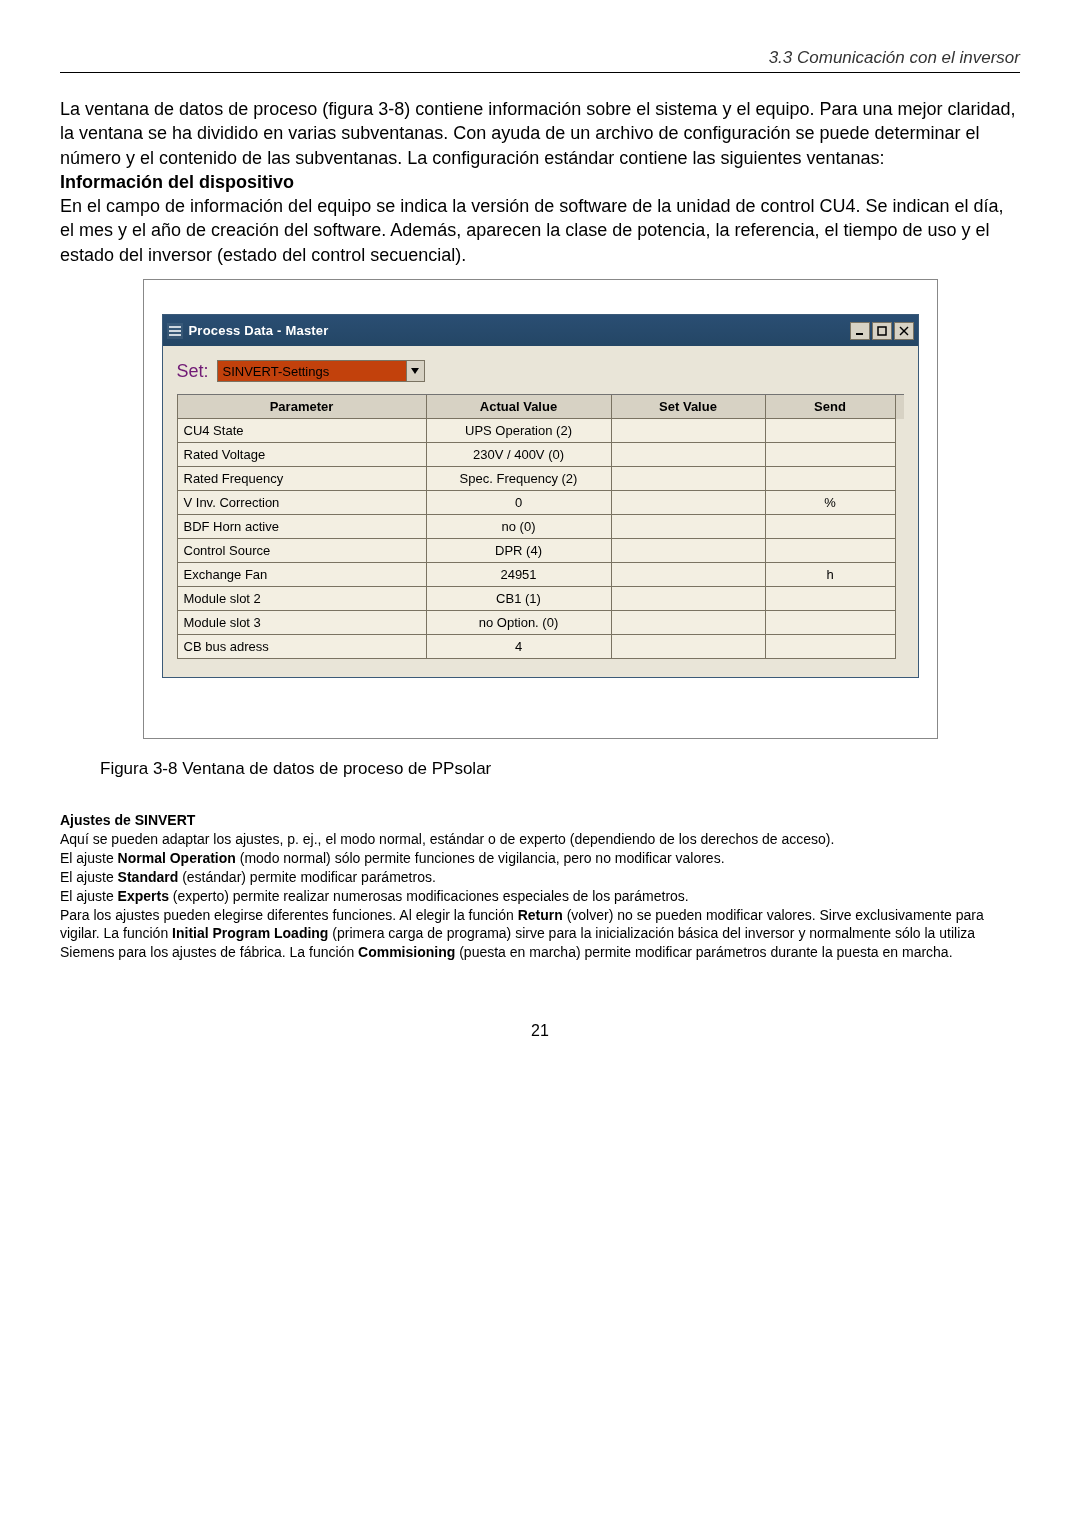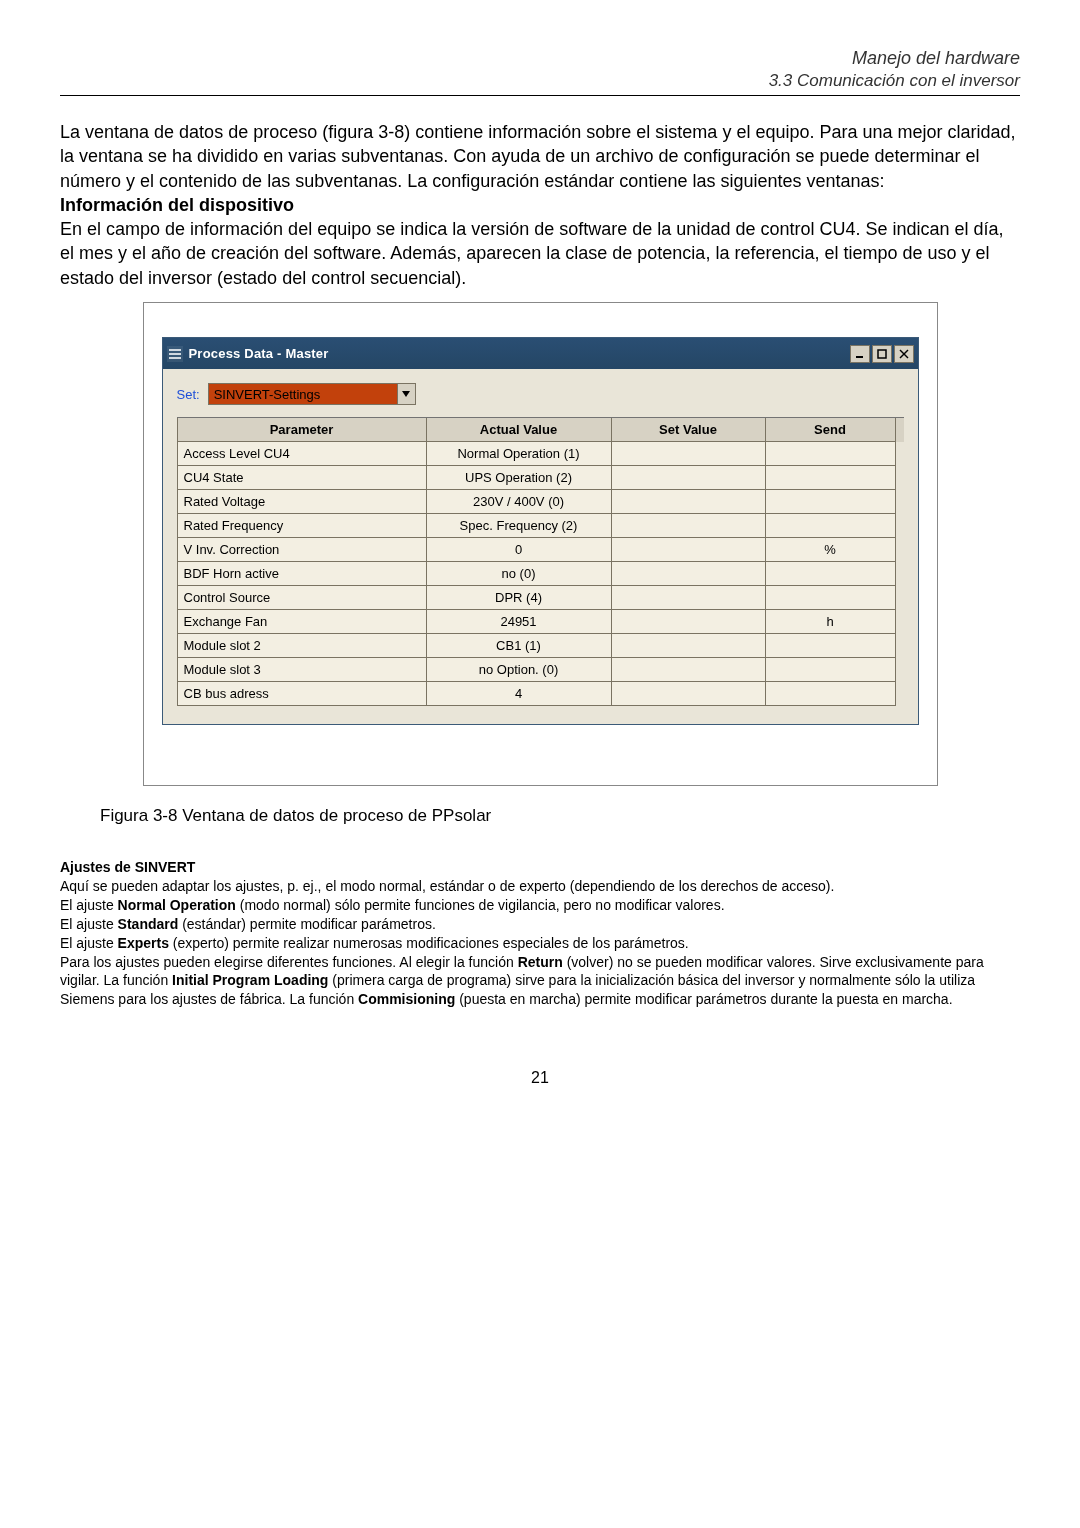--- a/index.html
+++ b/index.html
@@ -17,21 +17,21 @@
     .titlebar { background:linear-gradient(#2a4e73,#244665); color:#fff; display:flex; align-items:center; height:31px; padding:0 4px; }
     .titlebar .ticon { width:16px; height:16px; margin-right:6px; display:flex; flex-direction:column; justify-content:space-between; padding:3px 2px; background:rgba(255,255,255,0.08); }
     .titlebar .ticon span { display:block; height:2px; background:#cfd8e0; }
     .titlebar .ttxt { font-weight:bold; font-size:13px; letter-spacing:.2px; flex:1; }
     .winbtns { display:flex; gap:2px; }
     .winbtn { width:20px; height:18px; background:#d7d2c4; border:1px solid #7a7362; display:flex; align-items:center; justify-content:center; font-size:11px; color:#222; cursor:pointer; }
     .winbtn svg { pointer-events:none; }
 
     .content-area { padding:14px 14px 18px; }
     .set-row { display:flex; align-items:center; margin-bottom:12px; }
-    .set-row label { font-size:13px; color:#1d4ed8; margin-right:8px; }
+    .set-row label { font-size:18px; color:#701a75; margin-right:8px; }
     .dropdown { display:flex; align-items:stretch; height:22px; }
     .dropdown input { width:190px; height:22px; border:1px solid #7a7362; background:#c2410c; font-size:13px; padding:0 5px; font-family:inherit; }
     .dropdown .dropbtn { width:18px; border:1px solid #7a7362; border-left:none; background:#d7d2c4; display:flex; align-items:center; justify-content:center; cursor:pointer; }
 
     .grid { border-top:1px solid #737373; }
     .grid-head { display:flex; background:#d7d2c4; }
     .grid-head .hcell { border:1px solid #7a7362; border-top:none; border-left:none; padding:4px 6px; font-weight:bold; text-align:center; font-size:13px; }
     .grid-head .hcell:first-child { border-left:1px solid #7a7362; }
     .grid-row { display:flex; }
     .cell { border:1px solid #7a7362; border-top:none; border-left:none; padding:3px 6px; background:#f3efe2; font-size:13px; height:24px; display:flex; align-items:center; }
@@ -46,21 +46,20 @@
     .section2 { margin-top:32px; }
     .section2 p { font-size:14px; line-height:1.35; }
     .section2 .para { margin-bottom:0; }
 
     .pagefoot { text-align:center; font-size:16px; margin-top:60px; }
   </style>
 </head>
 <body>
 
 <div class="page">
-  <div class="header-right">Manejo del hardware</div>
   <div class="header-sub">3.3 Comunicación con el inversor</div>
   <hr class="rule">
 
   <div class="body-text">
     <p>La ventana de datos de proceso (figura 3-8) contiene información sobre el sistema y el equipo. Para una mejor claridad, la ventana se ha dividido en varias subventanas. Con ayuda de un archivo de configuración se puede determinar el número y el contenido de las subventanas. La configuración estándar contiene las siguientes ventanas:</p>
     <p class="bold">Información del dispositivo</p>
     <p>En el campo de información del equipo se indica la versión de software de la unidad de control CU4. Se indican el día, el mes y el año de creación del software. Además, aparecen la clase de potencia, la referencia, el tiempo de uso y el estado del inversor (estado del control secuencial).</p>
   </div>
 
   <div class="screenshot-frame">
@@ -106,26 +105,20 @@
 
         <div class="grid">
           <div class="grid-head">
             <div class="hcell col-param">Parameter</div>
             <div class="hcell col-actual">Actual Value</div>
             <div class="hcell col-set">Set Value</div>
             <div class="hcell col-send">Send</div>
           </div>
           <div id="rows-container">
               <div class="grid-row">
-                <div class="cell col-param">Access Level CU4</div>
-                <div class="cell col-actual">Normal Operation (1)</div>
-                <div class="cell col-set"></div>
-                <div class="cell col-send"></div>
-              </div>
-              <div class="grid-row">
                 <div class="cell col-param">CU4 State</div>
                 <div class="cell col-actual">UPS Operation (2)</div>
                 <div class="cell col-set"></div>
                 <div class="cell col-send"></div>
               </div>
               <div class="grid-row">
                 <div class="cell col-param">Rated Voltage</div>
                 <div class="cell col-actual">230V / 400V (0)</div>
                 <div class="cell col-set"></div>
                 <div class="cell col-send"></div>

